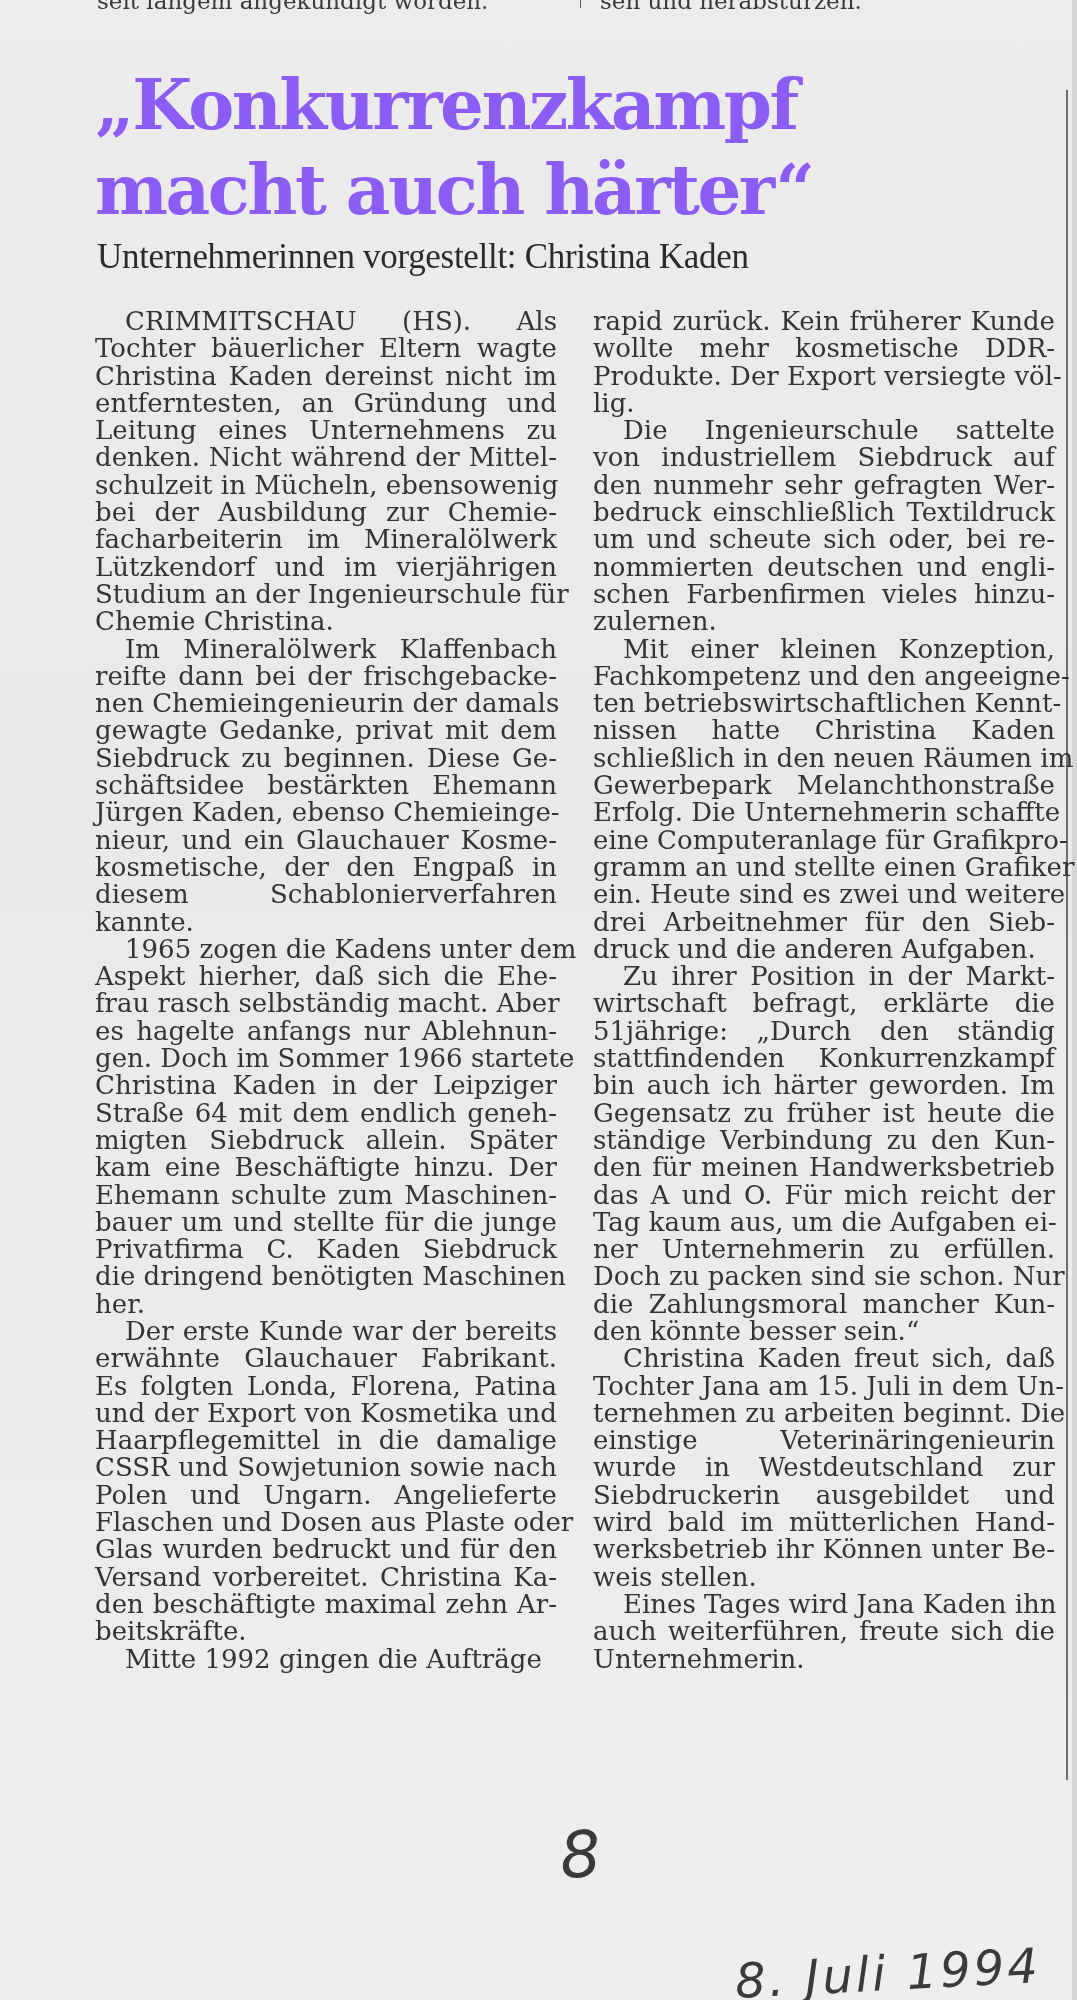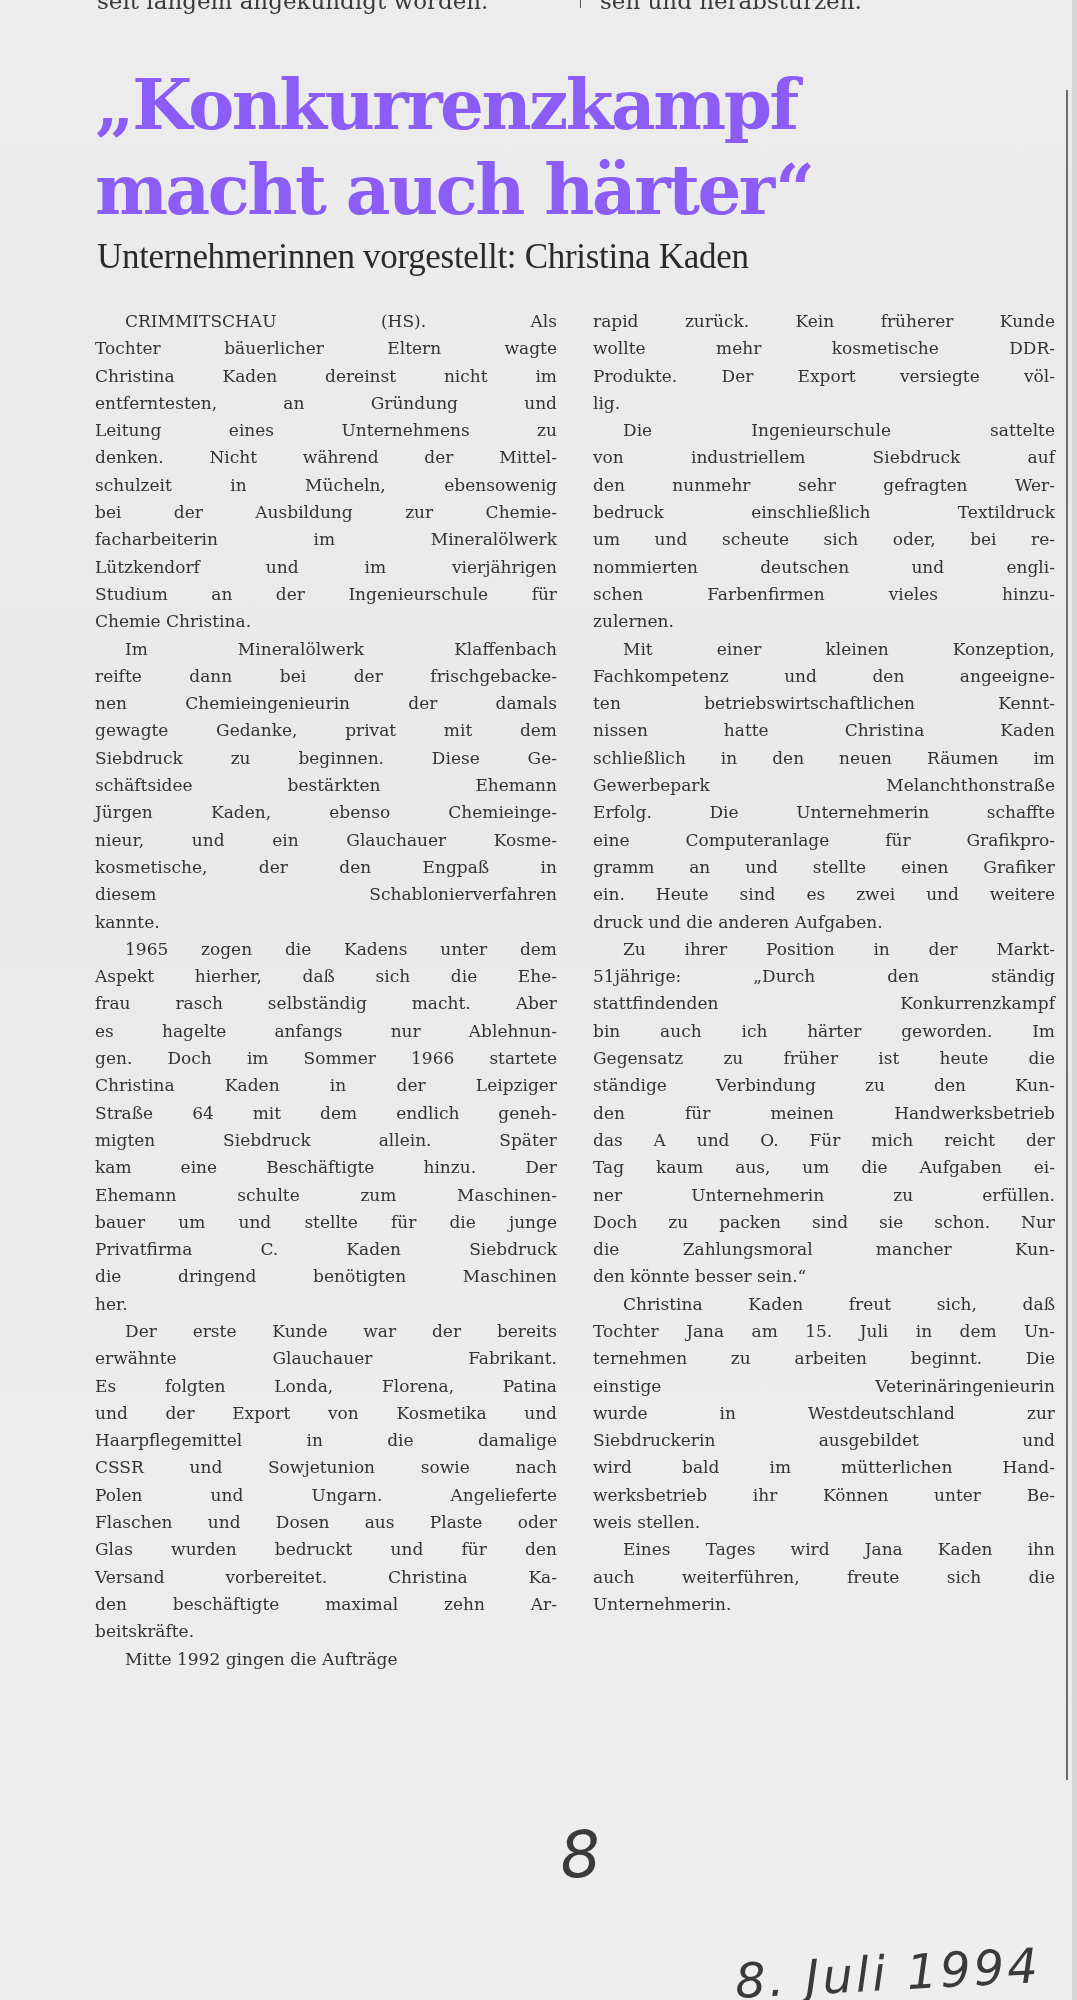--- a/index.html
+++ b/index.html
@@ -37,21 +37,21 @@
     color: #8b5cf6;
   }
   .subtitle {
     position: absolute; left: 97px; top: 237px;
     font-family: "Liberation Serif", serif;
     font-size: 35px; color: #2a2a2a; letter-spacing: -0.3px;
   }
   .col {
     position: absolute; top: 308px; width: 462px;
     font-family: "DejaVu Serif", serif;
-    font-size: 17px; line-height: 27.3px;
+    font-size: 26px; line-height: 27.3px;
     text-align: justify; color: #333;
     hyphens: manual;
   }
   .col.left { left: 95px; }
   .col.right { left: 593px; }
   .col p { margin: 0; text-indent: 0; }
   .col .ln { display: block; text-align: justify; text-align-last: justify; white-space: nowrap; overflow: visible; }
   .col .ln.last { text-align-last: left; }
 
   .hand {
@@ -164,24 +164,26 @@
       <span class="ln" style="text-indent: 30px;">Mit einer kleinen Konzeption,</span>
       <span class="ln">Fachkompetenz und den angeeigne-</span>
       <span class="ln">ten betriebswirtschaftlichen Kennt-</span>
       <span class="ln">nissen hatte Christina Kaden</span>
       <span class="ln">schließlich in den neuen Räumen im</span>
       <span class="ln">Gewerbepark Melanchthonstraße</span>
       <span class="ln">Erfolg. Die Unternehmerin schaffte</span>
       <span class="ln">eine Computeranlage für Grafikpro-</span>
       <span class="ln">gramm an und stellte einen Grafiker</span>
       <span class="ln">ein. Heute sind es zwei und weitere</span>
+      <span class="ln">drei Arbeitnehmer für den Sieb-</span>
       <span class="ln last">druck und die anderen Aufgaben.</span>
     </p>
     <p>
       <span class="ln" style="text-indent: 30px;">Zu ihrer Position in der Markt-</span>
+      <span class="ln">wirtschaft befragt, erklärte die</span>
       <span class="ln">51jährige: „Durch den ständig</span>
       <span class="ln">stattfindenden Konkurrenzkampf</span>
       <span class="ln">bin auch ich härter geworden. Im</span>
       <span class="ln">Gegensatz zu früher ist heute die</span>
       <span class="ln">ständige Verbindung zu den Kun-</span>
       <span class="ln">den für meinen Handwerksbetrieb</span>
       <span class="ln">das A und O. Für mich reicht der</span>
       <span class="ln">Tag kaum aus, um die Aufgaben ei-</span>
       <span class="ln">ner Unternehmerin zu erfüllen.</span>
       <span class="ln">Doch zu packen sind sie schon. Nur</span>

